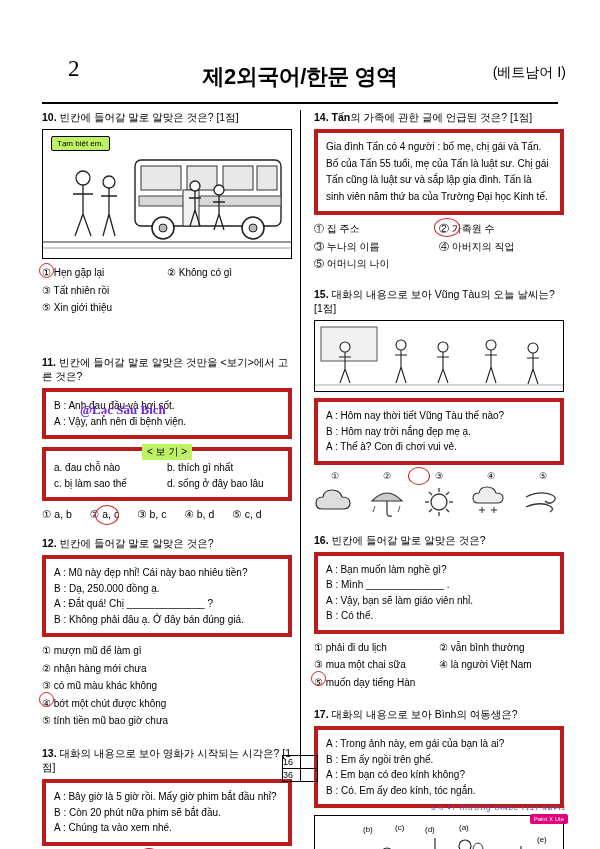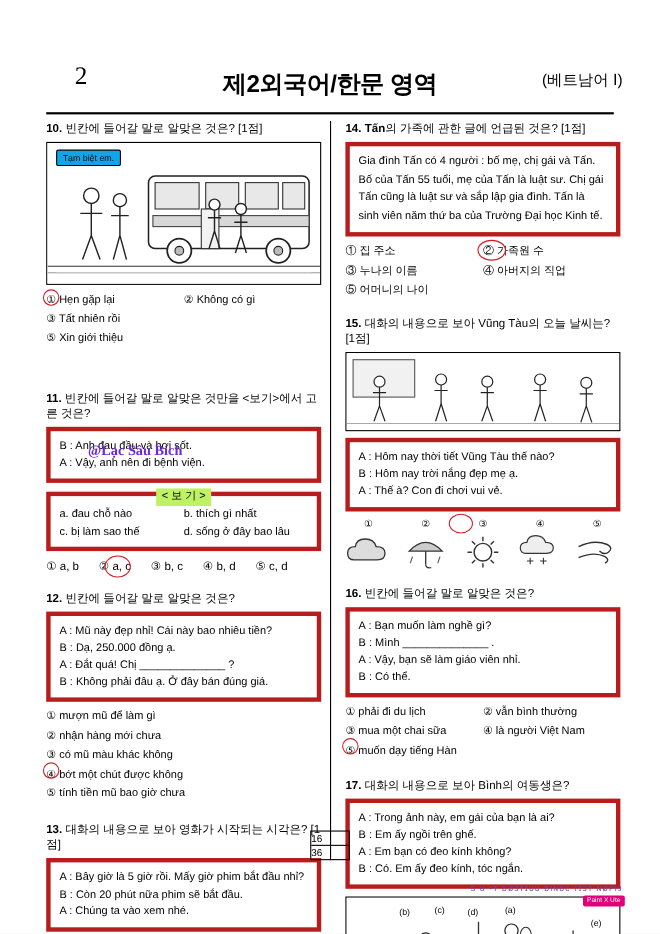--- a/index.html
+++ b/index.html
@@ -40,21 +40,21 @@
   
   .img{border:1px solid #000;box-sizing:border-box;position:relative;overflow:hidden;background:#fff;}
   svg{display:block;}
 
   .pagefoot{position:absolute;left:50%;transform:translateX(-50%);bottom:44px;width:34px;font-size:9px;border:1px solid #000;}
   .pagefoot .a{border-bottom:1px solid #000;padding:1px 0;}
   .pagefoot .b{padding:1px 0;}
   .stamp{position:absolute;right:6px;bottom:14px;font-size:8px;color:#6a4fa3;letter-spacing:1px;}
   .badge{position:absolute;right:4px;bottom:2px;background:#e2007a;color:#fff;font-size:6px;padding:2px 4px;border-radius:2px;}
   .wm{position:absolute;left:38px;top:292px;font-size:13px;font-weight:bold;color:#6d28d9;font-family:"Liberation Serif",serif;text-align:center;}
-  .bubble{position:absolute;border:1px solid #000;background:#0ea5e9;font-size:8px;padding:2px 5px;border-radius:2px;}
+  .bubble{position:absolute;border:1px solid #000;background:#bef264;font-size:8px;padding:2px 5px;border-radius:2px;}
   .numrow{display:flex;justify-content:space-between;font-size:9px;margin-top:3px;}
   .iconrow{display:flex;justify-content:space-between;align-items:flex-end;margin-top:4px;}
 </style>
 </head>
 <body>
 
 <div class="page">
  <div class="sheet">
 
   <div class="hdr">
@@ -395,17 +395,17 @@
       </div>
 
     </div>
 
   </div>
 
   <div class="pagefoot">
     <div class="a">16</div>
     <div class="b">36</div>
   </div>
-  <div class="stamp">ᵴ ᵾ  •ᴛ ᴆøᴈᴛɪᴜᴜ ᴆᵼɴᴆᴄ  ᴦɪᴈᴛ ɴøᴘᵼᴊ</div>
+  <div class="stamp">ᵴ ᵾ  •ᴛ thường ᴆᵼɴᴆᴄ  ᴦɪᴈᴛ ɴøᴘᵼᴊ</div>
   <div class="badge">Paint X Ute</div>
 
  </div>
 </div>
 
 </body></html>

